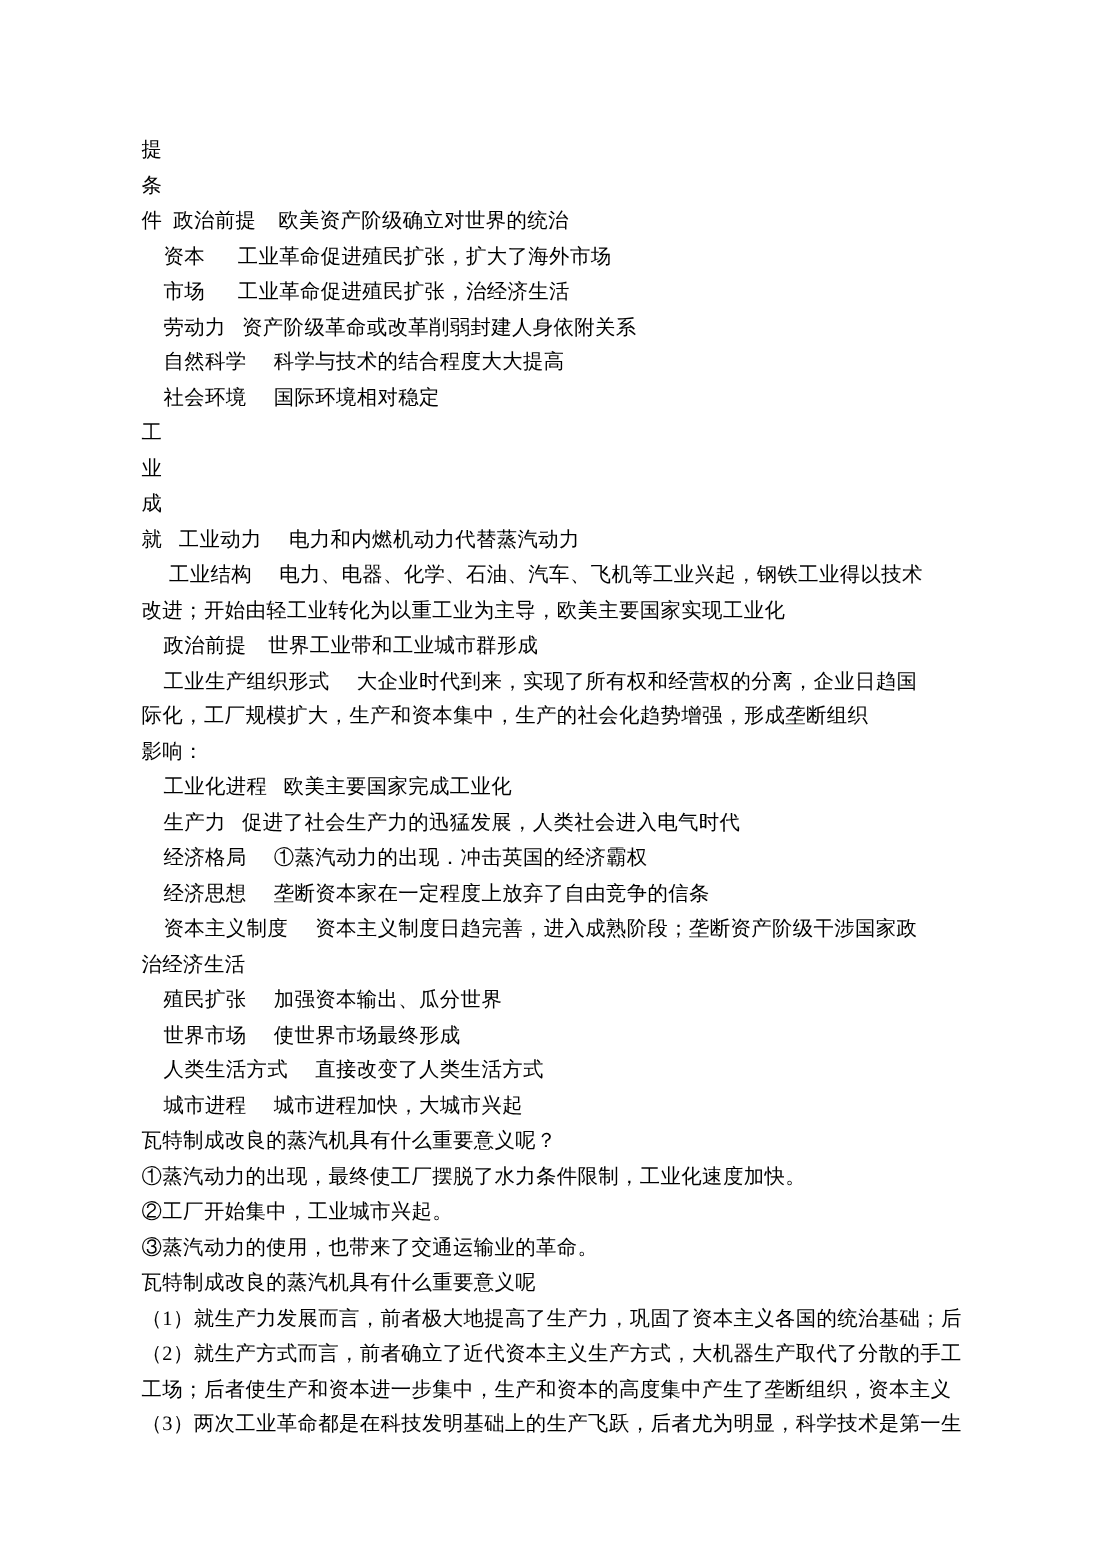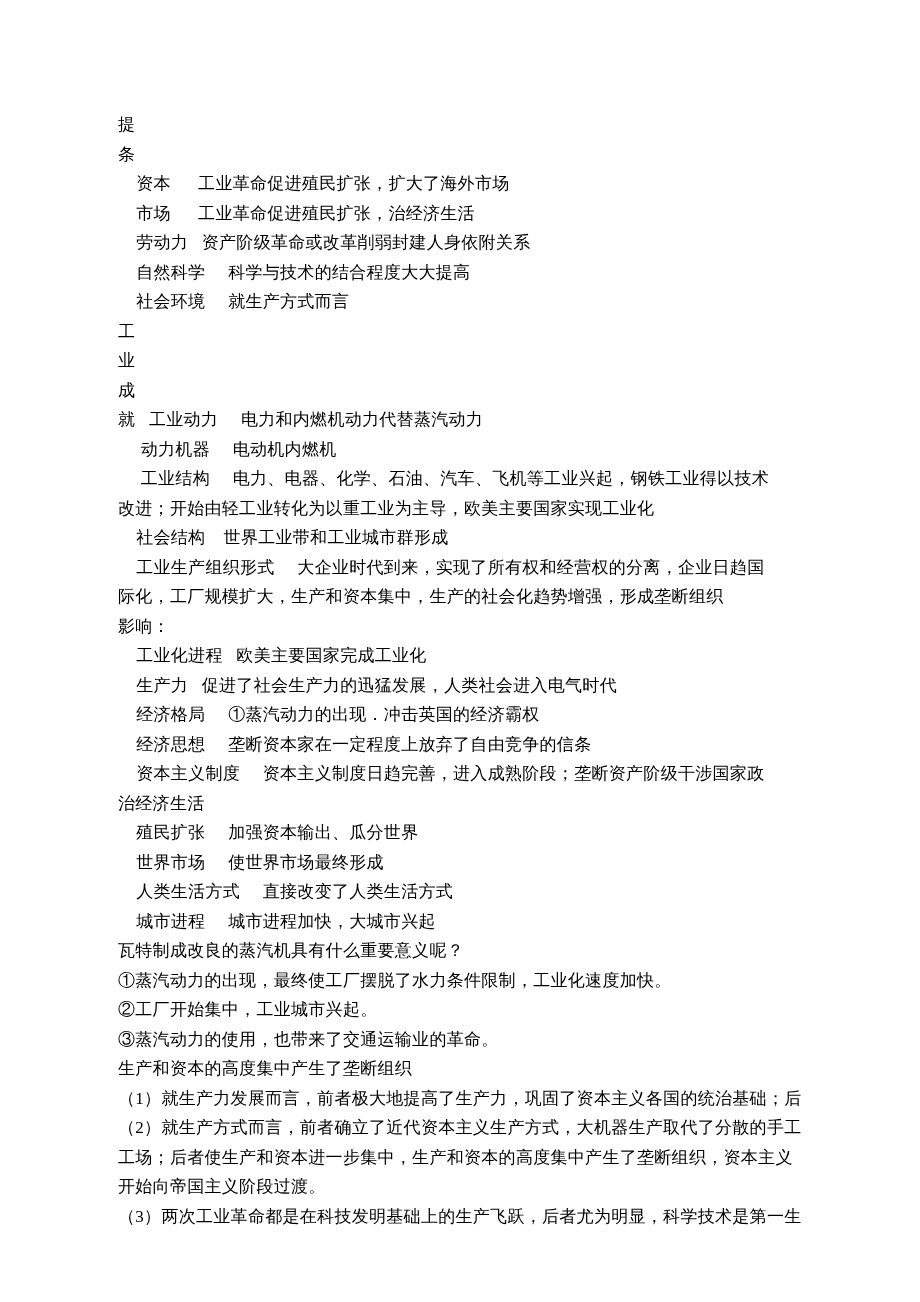--- a/index.html
+++ b/index.html
@@ -26,50 +26,49 @@
       font-weight: 500;
     }
   </style>
 </head>
 <body>
 
 <div class="page">
   <div id="doc-body">
       <div class="line">提</div>
       <div class="line">条</div>
+      <div class="line">件  政治前提    欧美资产阶级确立对世界的统治</div>
       <div class="line">    资本      工业革命促进殖民扩张，扩大了海外市场</div>
       <div class="line">    市场      工业革命促进殖民扩张，治经济生活</div>
       <div class="line">    劳动力   资产阶级革命或改革削弱封建人身依附关系</div>
       <div class="line">    自然科学     科学与技术的结合程度大大提高</div>
-      <div class="line">    社会环境     就生产方式而言</div>
+      <div class="line">    社会环境     国际环境相对稳定</div>
       <div class="line">工</div>
       <div class="line">业</div>
       <div class="line">成</div>
       <div class="line">就   工业动力     电力和内燃机动力代替蒸汽动力</div>
-      <div class="line">     动力机器     电动机内燃机</div>
       <div class="line">     工业结构     电力、电器、化学、石油、汽车、飞机等工业兴起，钢铁工业得以技术</div>
       <div class="line">改进；开始由轻工业转化为以重工业为主导，欧美主要国家实现工业化</div>
-      <div class="line">    社会结构    世界工业带和工业城市群形成</div>
+      <div class="line">    政治前提    世界工业带和工业城市群形成</div>
       <div class="line">    工业生产组织形式     大企业时代到来，实现了所有权和经营权的分离，企业日趋国</div>
       <div class="line">际化，工厂规模扩大，生产和资本集中，生产的社会化趋势增强，形成垄断组织</div>
       <div class="line">影响：</div>
       <div class="line">    工业化进程   欧美主要国家完成工业化</div>
       <div class="line">    生产力   促进了社会生产力的迅猛发展，人类社会进入电气时代</div>
       <div class="line">    经济格局     ①蒸汽动力的出现．冲击英国的经济霸权</div>
       <div class="line">    经济思想     垄断资本家在一定程度上放弃了自由竞争的信条</div>
       <div class="line">    资本主义制度     资本主义制度日趋完善，进入成熟阶段；垄断资产阶级干涉国家政</div>
       <div class="line">治经济生活</div>
       <div class="line">    殖民扩张     加强资本输出、瓜分世界</div>
       <div class="line">    世界市场     使世界市场最终形成</div>
       <div class="line">    人类生活方式     直接改变了人类生活方式</div>
       <div class="line">    城市进程     城市进程加快，大城市兴起</div>
       <div class="line">瓦特制成改良的蒸汽机具有什么重要意义呢？</div>
       <div class="line">①蒸汽动力的出现，最终使工厂摆脱了水力条件限制，工业化速度加快。</div>
       <div class="line">②工厂开始集中，工业城市兴起。</div>
       <div class="line">③蒸汽动力的使用，也带来了交通运输业的革命。</div>
-      <div class="line">生产和资本的高度集中产生了垄断组织</div>
+      <div class="line">瓦特制成改良的蒸汽机具有什么重要意义呢</div>
       <div class="line">（1）就生产力发展而言，前者极大地提高了生产力，巩固了资本主义各国的统治基础；后</div>
       <div class="line">（2）就生产方式而言，前者确立了近代资本主义生产方式，大机器生产取代了分散的手工</div>
       <div class="line">工场；后者使生产和资本进一步集中，生产和资本的高度集中产生了垄断组织，资本主义</div>
-      <div class="line">开始向帝国主义阶段过渡。</div>
       <div class="line">（3）两次工业革命都是在科技发明基础上的生产飞跃，后者尤为明显，科学技术是第一生</div>
     </div>
 </div>
 
 </body></html>

